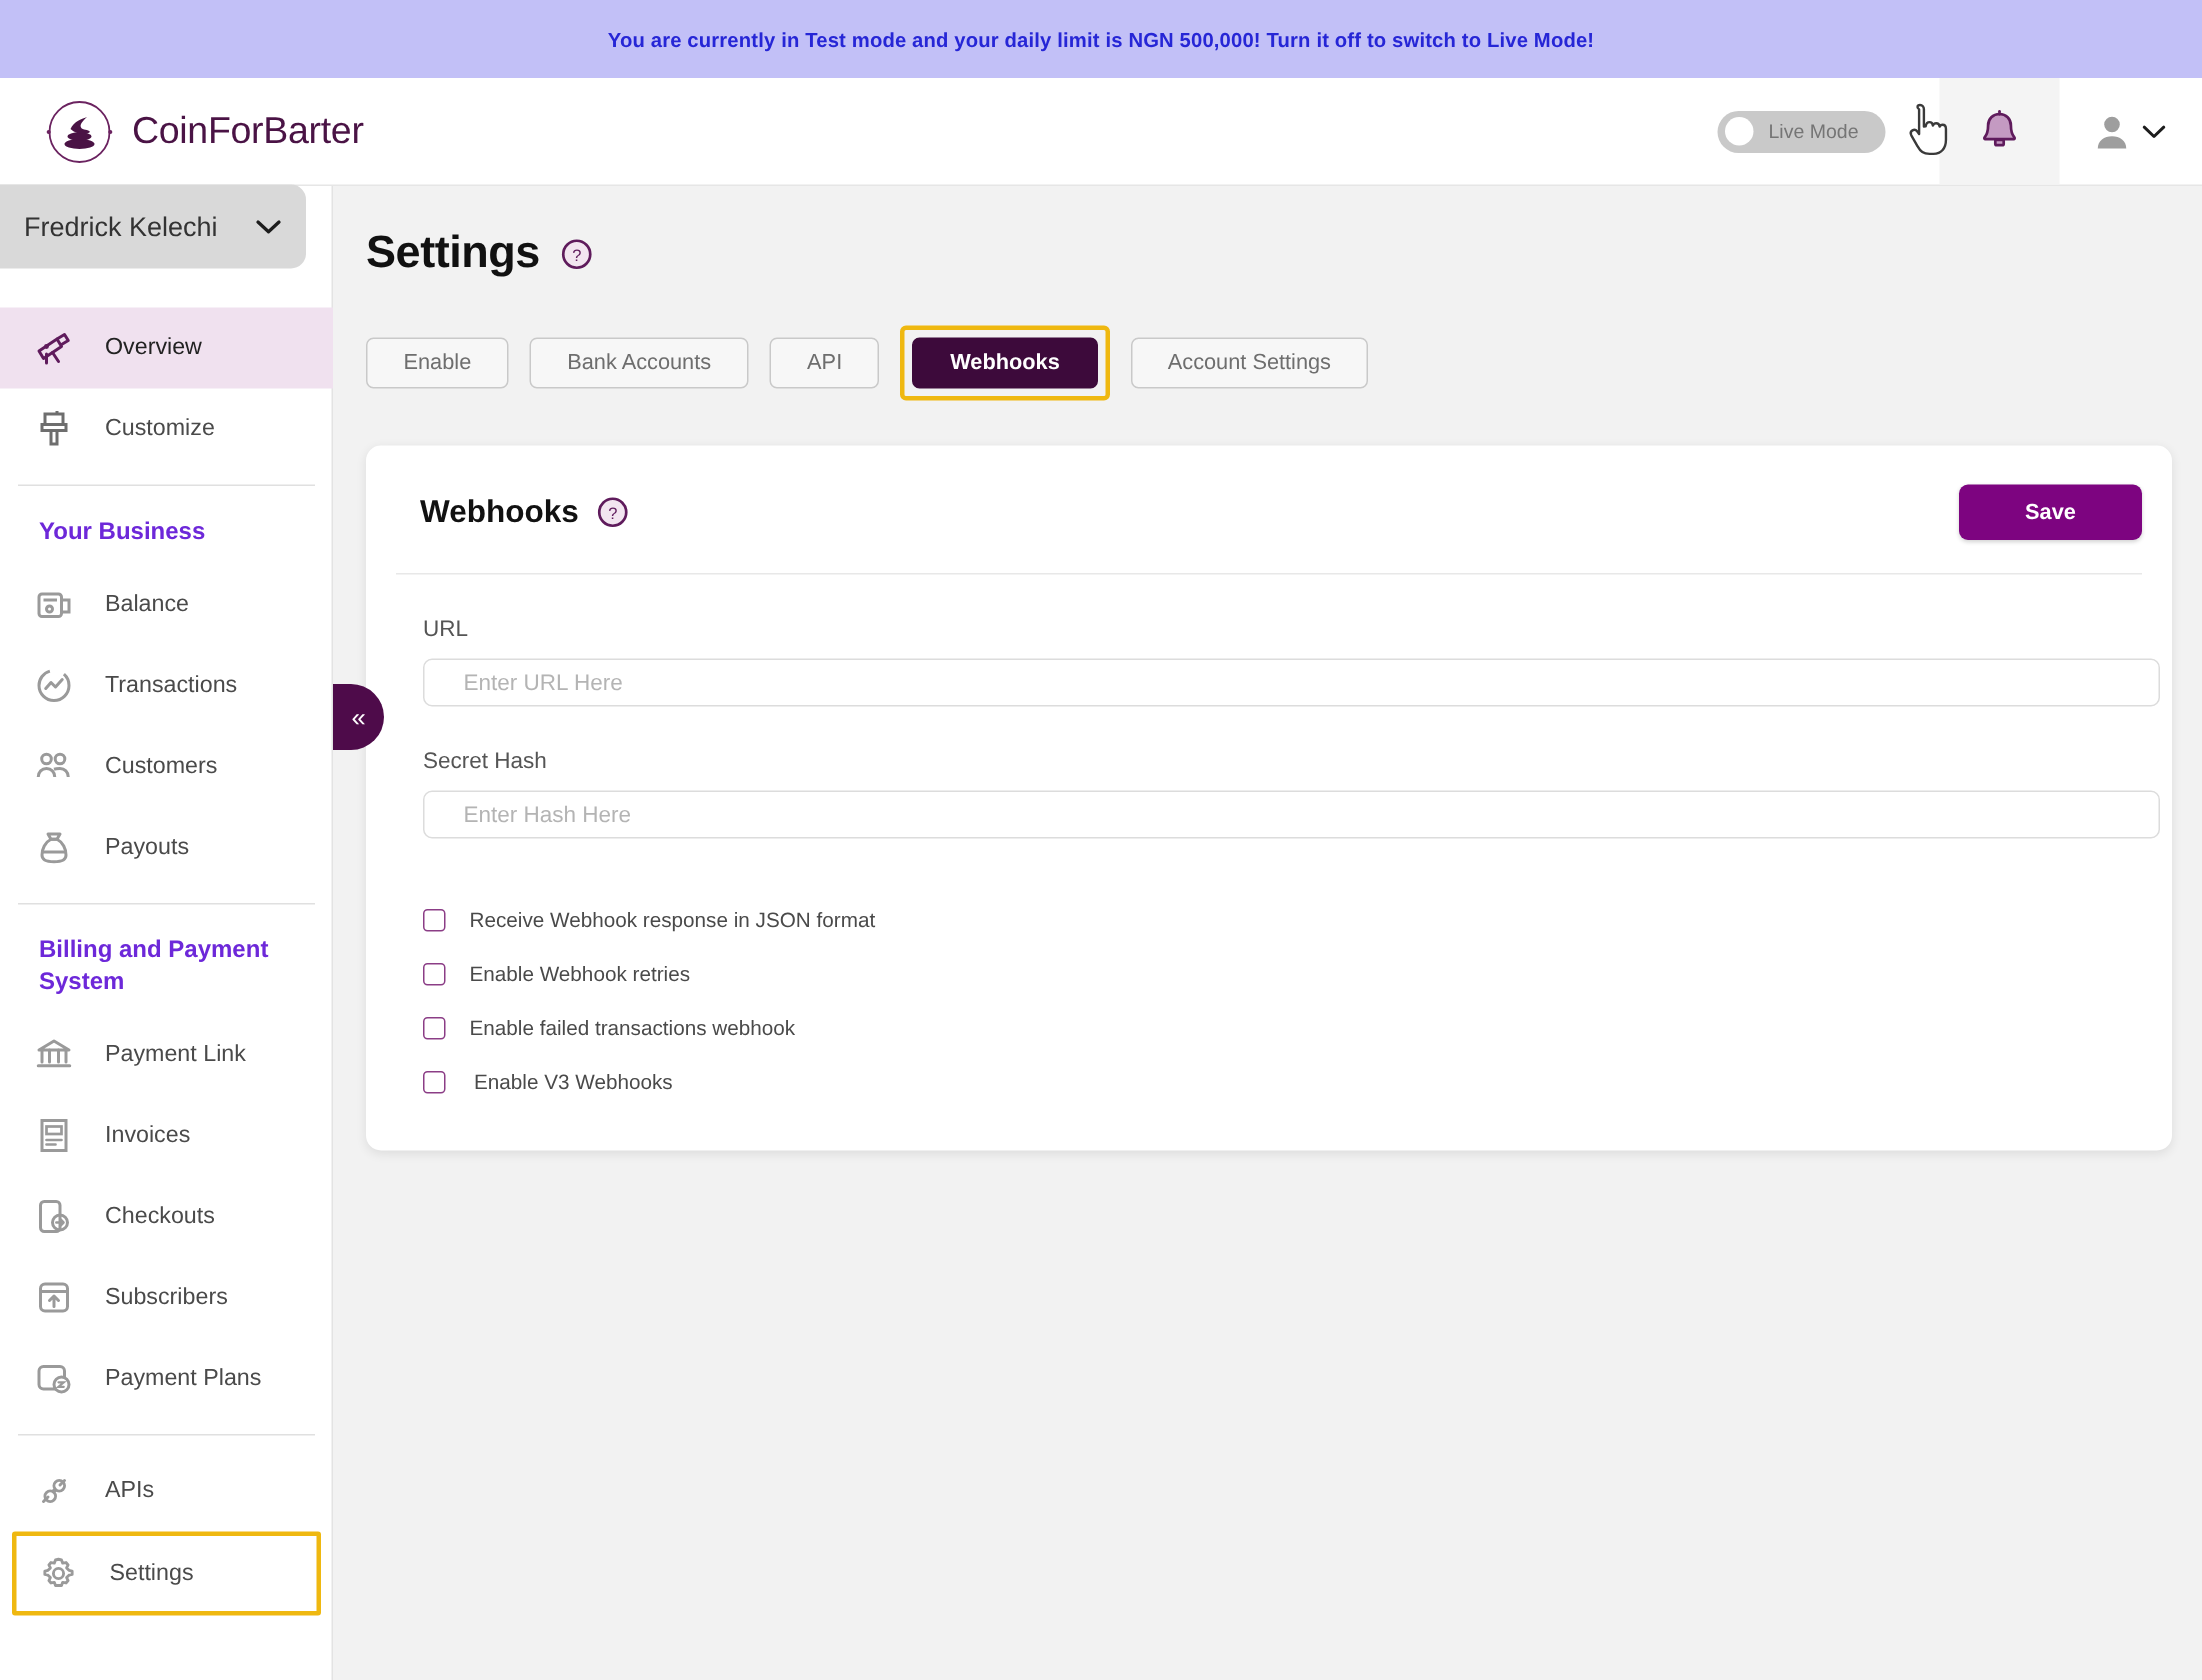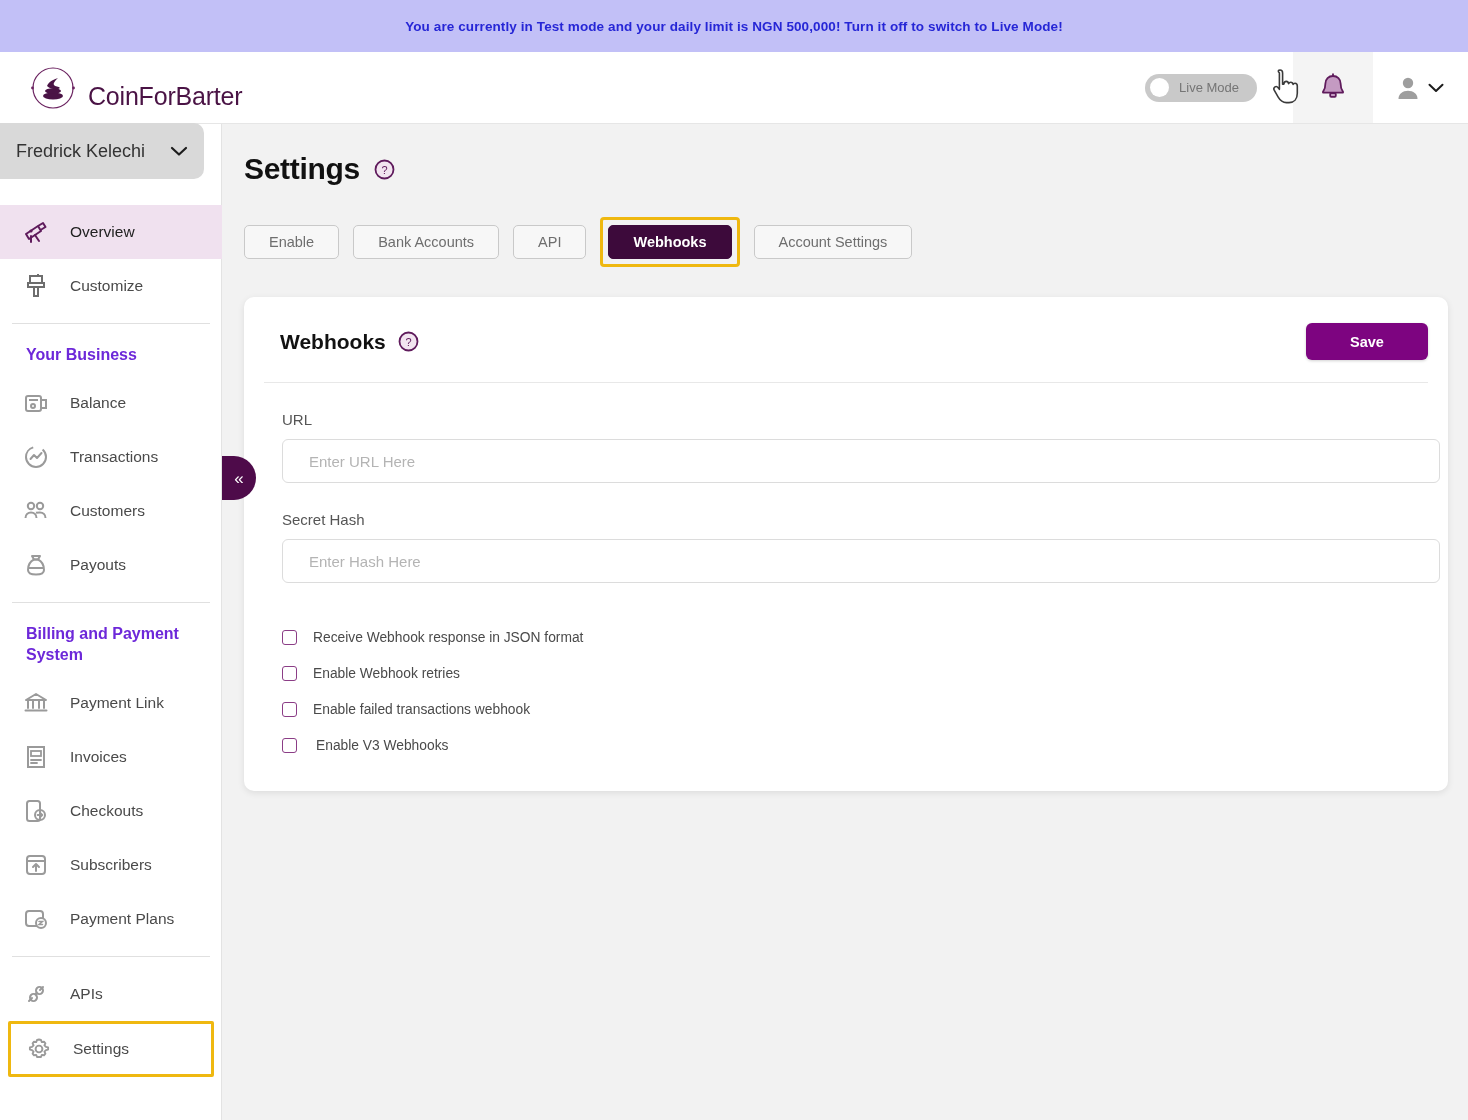--- a/index.html
+++ b/index.html
@@ -22,21 +22,21 @@
   }
 
   
   .topbar {
     height: 72px; width: 100%;
     background: #ffffff;
     display: flex; align-items: center;
     border-bottom: 1px solid #e6e6e6;
     position: relative;
   }
-  .brand { display: flex; align-items: flex-end; gap: 12px; padding-left: 30px; }
+  .brand { display: flex; align-items: center; gap: 12px; padding-left: 30px; }
   .brand-mark { width: 46px; height: 46px; position: relative; }
   .brand-name { font-size: 25px; color: #4a1345; letter-spacing: -.2px; }
 
   .topbar-right { margin-left: auto; display: flex; align-items: stretch; height: 100%; }
   .livemode-toggle {
     align-self: center;
     display: flex; align-items: center; gap: 10px;
     background: #c9c9c9; border-radius: 20px;
     height: 28px; padding: 0 18px 0 5px; margin-right: 36px;
   }
@@ -127,21 +127,21 @@
   .save-btn {
     background: #7d0480; color: #fff; font-size: 14.5px; font-weight: bold;
     border: none; border-radius: 6px; width: 122px; height: 37px; cursor: pointer;
     box-shadow: 0 1px 3px rgba(0,0,0,.18);
   }
   .card-divider { height: 1px; background: #e8e8e8; margin: 22px 0 0 0; }
 
   .field-group { padding: 0 2px 0 18px; margin-top: 28px; }
   .field-label { font-size: 15px; color: #555; margin-bottom: 11px; }
   .field-input {
-    width: 1158px; height: 44px; border: 1px solid #dcdcdc; border-radius: 6px;
+    width: 1158px; height: 32px; border: 1px solid #dcdcdc; border-radius: 6px;
     background: #fff; padding: 0 26px; font-size: 15px; color: #333;
     font-family: "Liberation Sans", sans-serif;
   }
   .field-input::placeholder { color: #b4b4b4; }
 
   .checks { padding: 36px 0 0 18px; }
   .check-row { display: flex; align-items: center; gap: 16px; height: 36px; cursor: pointer; }
   .check-box {
     width: 15px; height: 15px; border: 1.6px solid #8b3d86; border-radius: 3px;
     background: #fff; flex: none;

